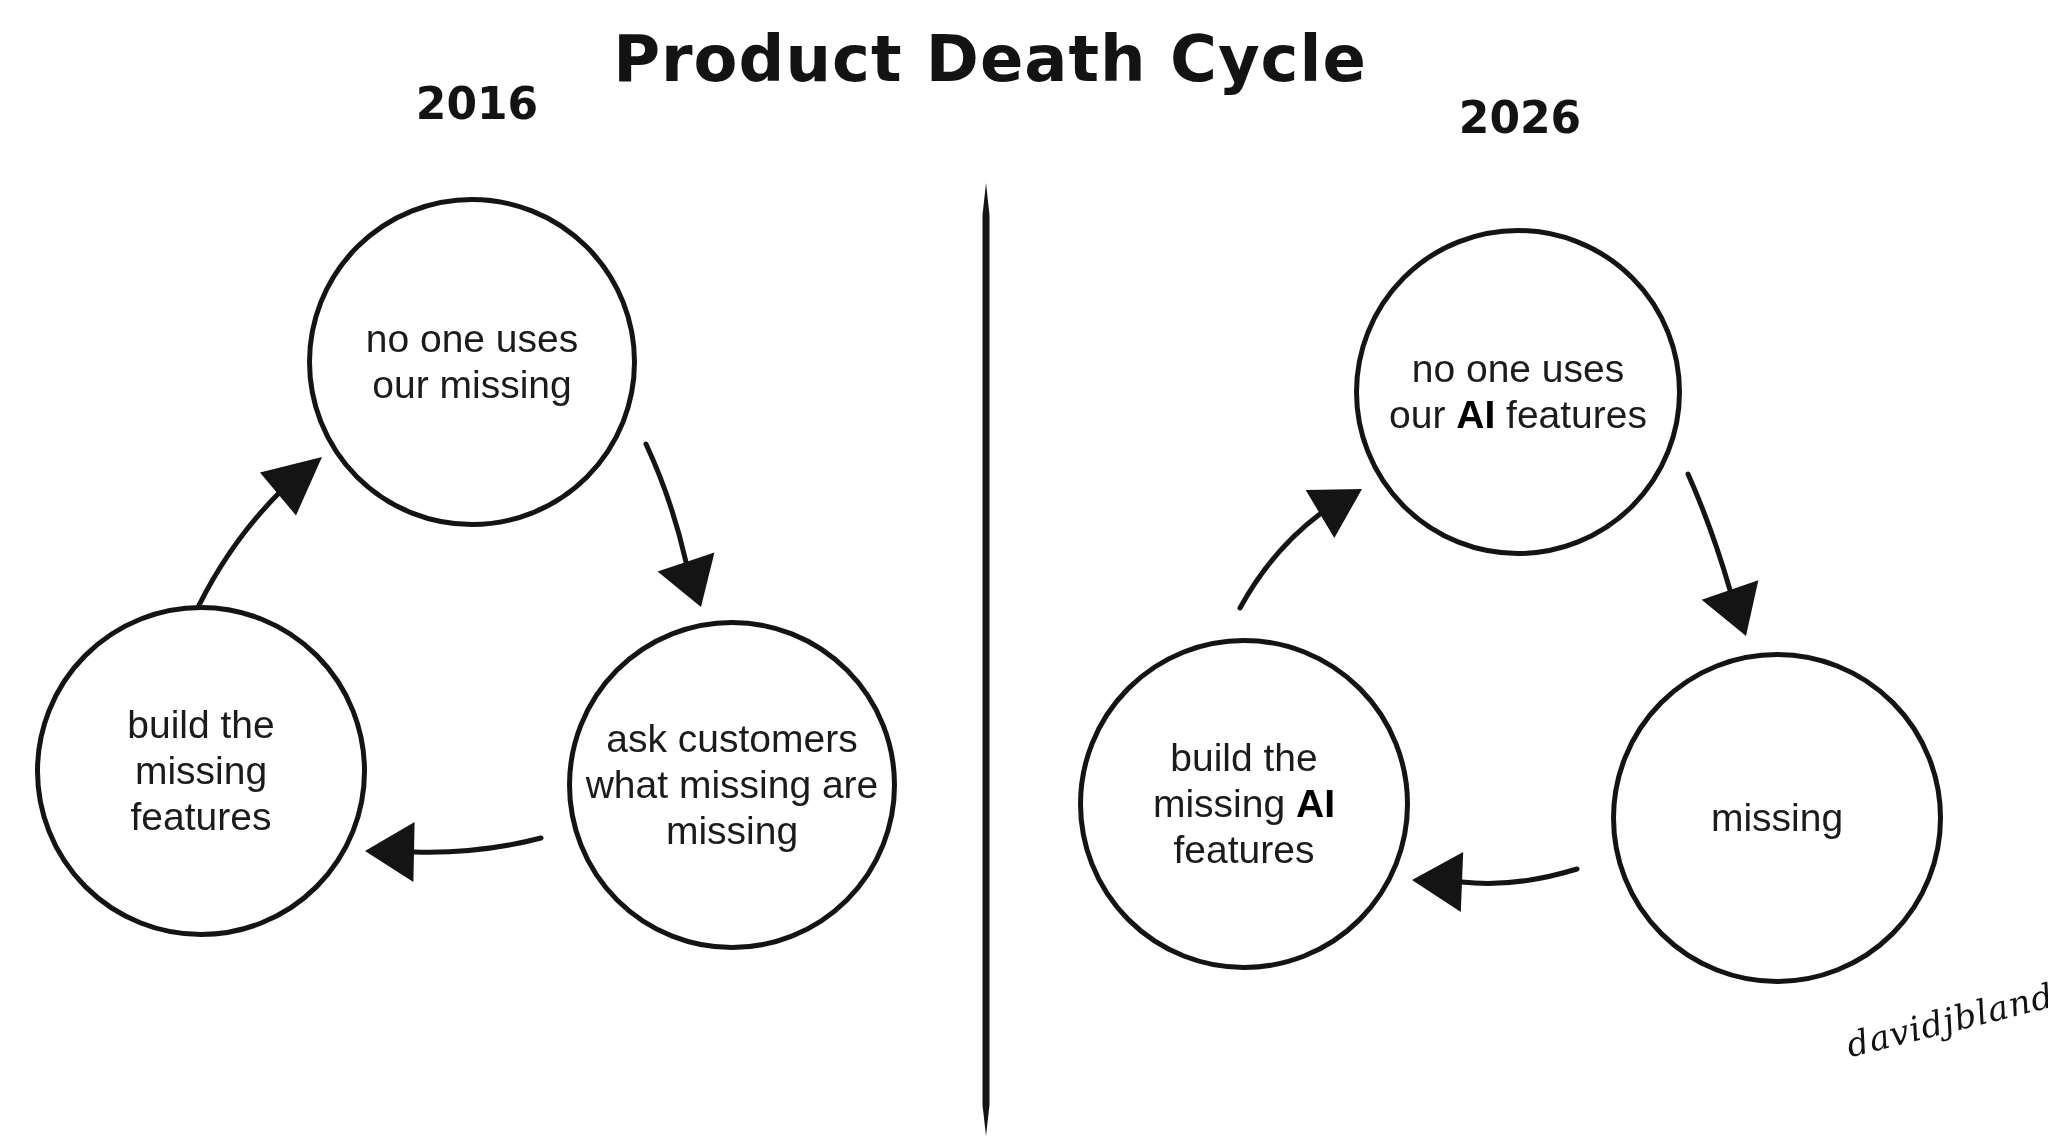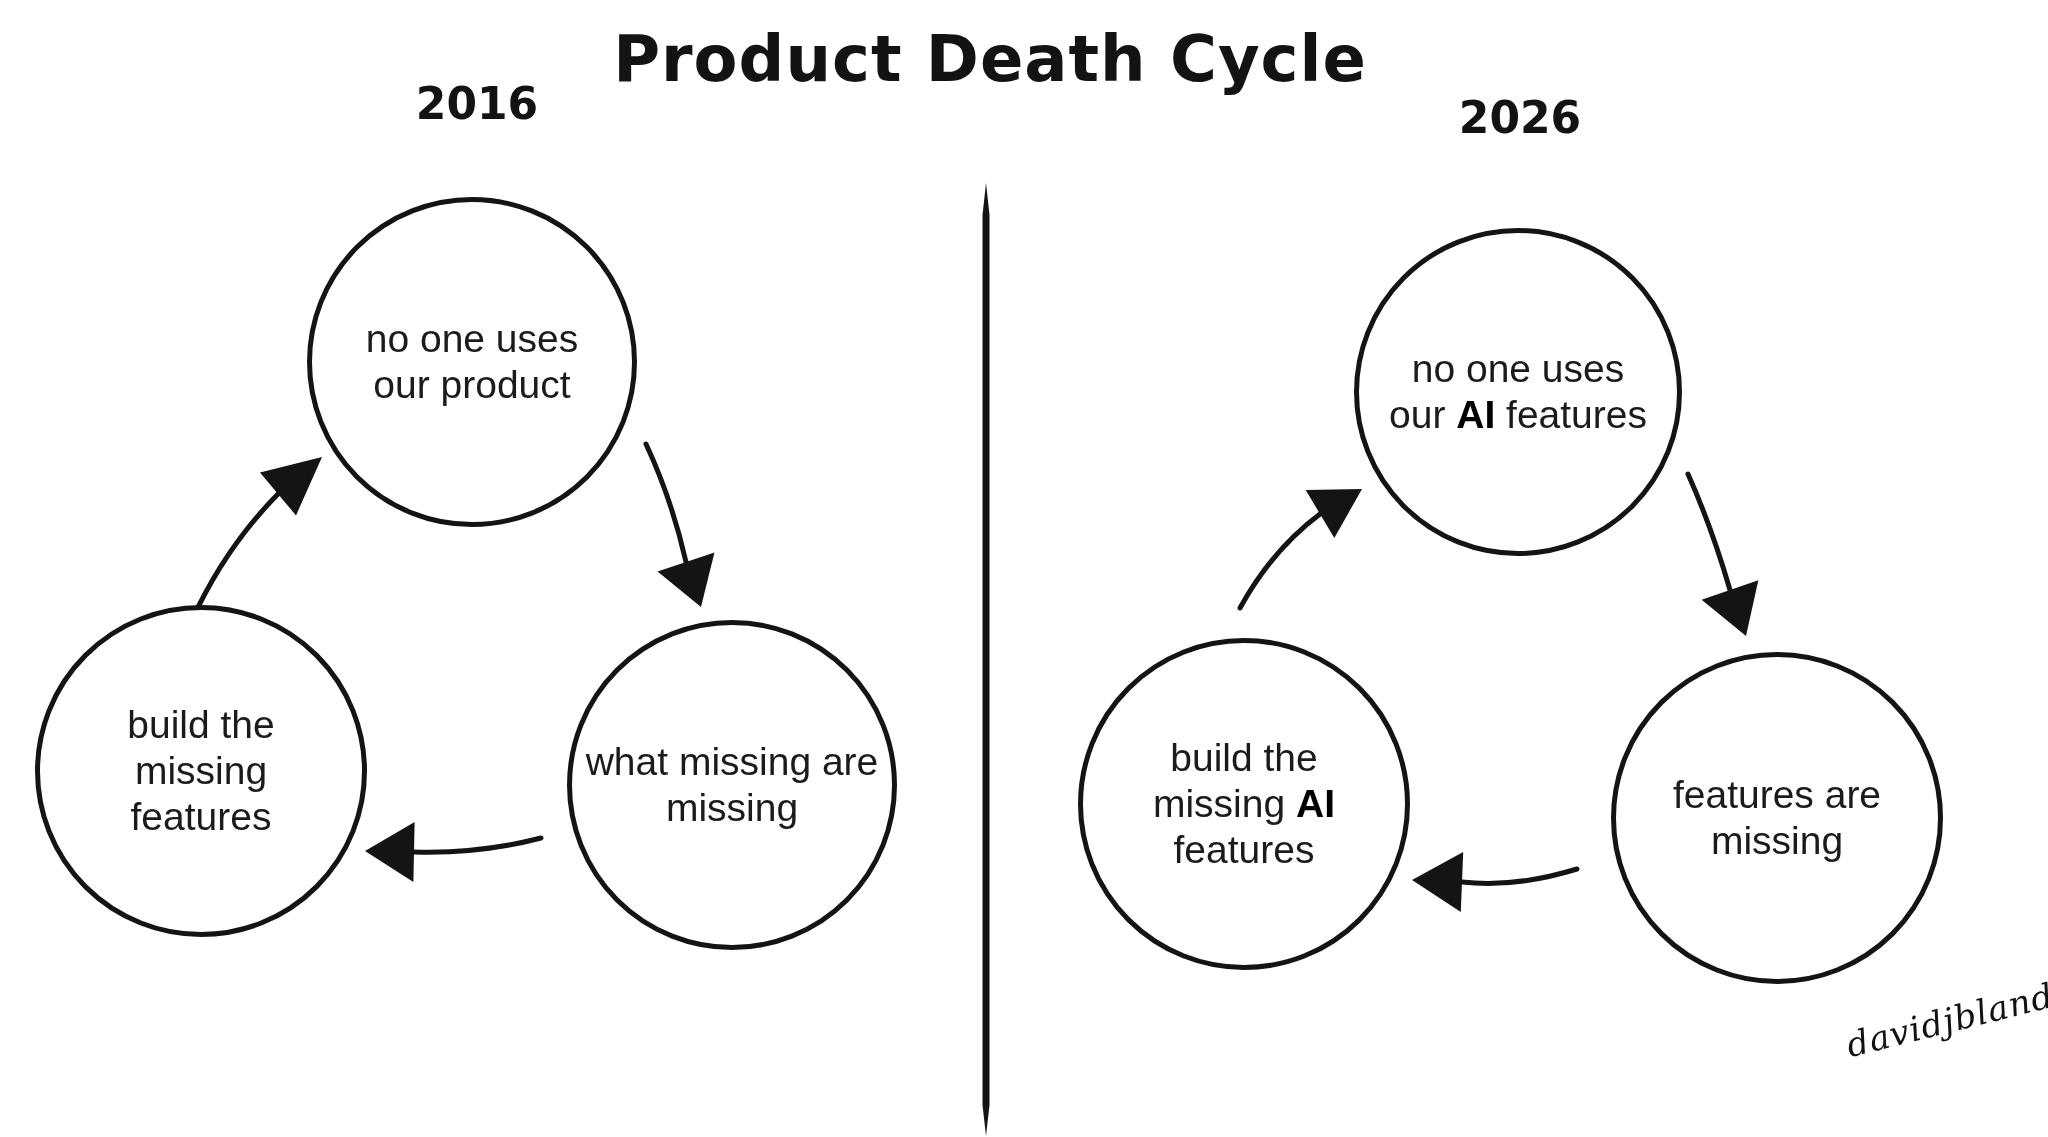--- a/index.html
+++ b/index.html
@@ -64,38 +64,38 @@
         <polygon points="1412,880 1463.1990411504662,852.0239712383463 1460.8009588495338,911.9760287616537" fill="#141414"></polygon>
       </g>
       <g>
         <path d="M 1240 608 Q 1272 550 1320 514" fill="none" stroke="#141414" stroke-width="5" stroke-linecap="round"></path>
         <polygon points="1362,489 1334.321548073495,538.0602007634718 1305.678451926505,489.9397992365282" fill="#141414"></polygon>
       </g>
     </svg>
 
   <div class="node" style="left:307px;top:197px;width:330px;height:330px;">
       <div><span>no one uses</span></div>
-      <div><span>our product</span></div>
+      <div><span>our missing</span></div>
     </div>
   <div class="node" style="left:567px;top:620px;width:330px;height:330px;">
+      <div><span>ask customers</span></div>
       <div><span>what missing are</span></div>
       <div><span>missing</span></div>
     </div>
   <div class="node" style="left:35px;top:605px;width:332px;height:332px;">
       <div><span>build the</span></div>
       <div><span>missing</span></div>
       <div><span>features</span></div>
     </div>
 
   <div class="node" style="left:1354px;top:228px;width:328px;height:328px;">
       <div><span>no one uses</span></div>
       <div><span>our </span><span class="ai">AI</span><span> features</span></div>
     </div>
   <div class="node" style="left:1611px;top:652px;width:332px;height:332px;">
-      <div><span>features are</span></div>
       <div><span>missing</span></div>
     </div>
   <div class="node" style="left:1078px;top:638px;width:332px;height:332px;">
       <div><span>build the</span></div>
       <div><span>missing </span><span class="ai">AI</span></div>
       <div><span>features</span></div>
     </div>
 
   <div class="signature">davidjbland</div>
 

